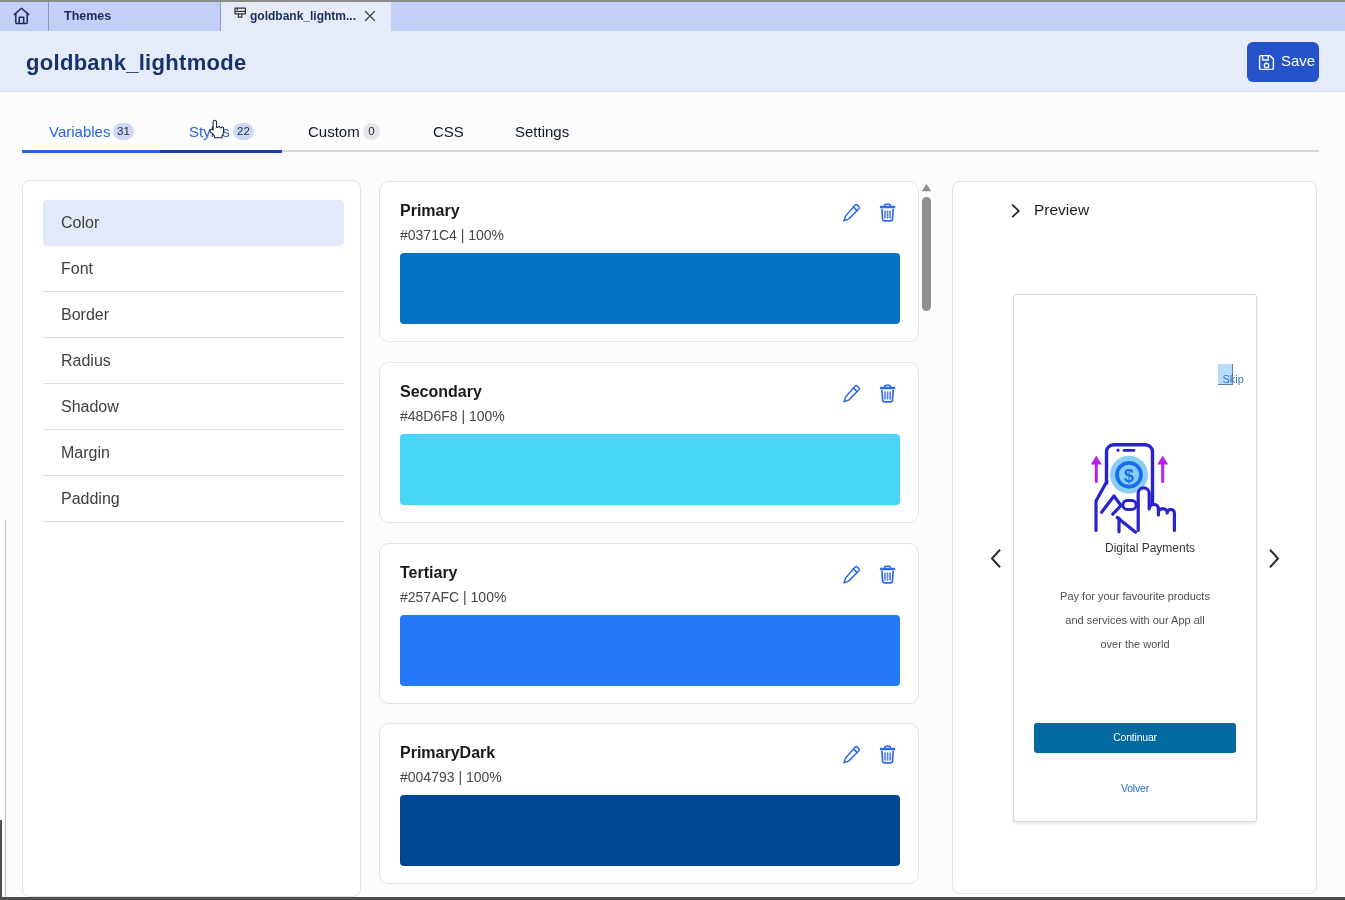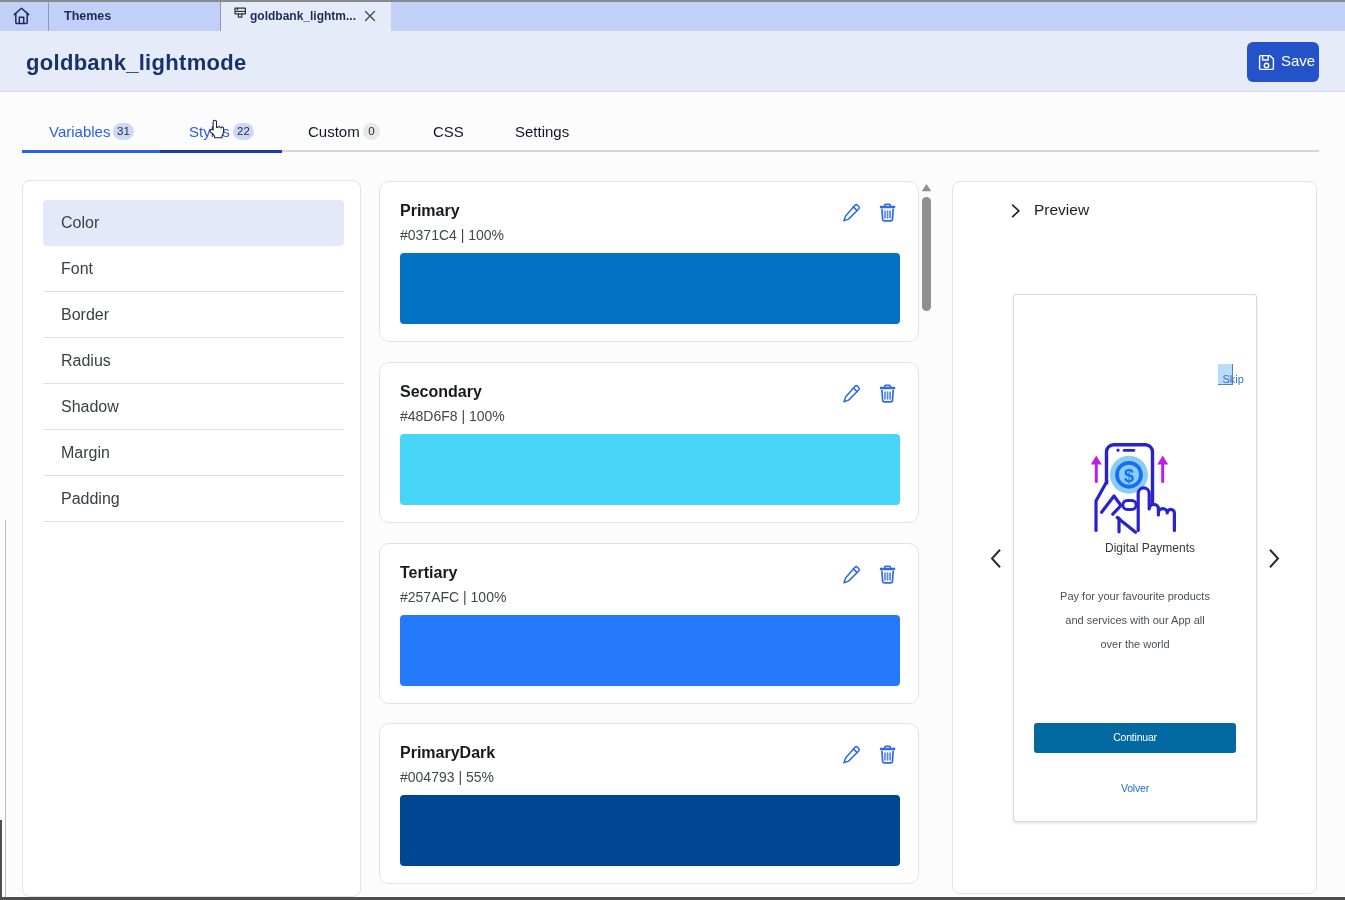--- a/index.html
+++ b/index.html
@@ -142,21 +142,21 @@
   <div class="cswatch" style="background:#257AFC;"></div>
   <svg class="icn pencil" width="19" height="19" viewBox="0 0 19 19">
       <use href="#pencil-ico"></use>
     </svg>
   <svg class="icn trash" width="19" height="20" viewBox="0 0 19 20">
       <use href="#trash-ico"></use>
     </svg>
 </div>
 <div class="ccard" style="top:723px;">
   <div class="ctitle">PrimaryDark</div>
-  <div class="csub">#004793 | 55%</div>
+  <div class="csub">#004793 | 100%</div>
   <div class="cswatch" style="background:#004793;"></div>
   <svg class="icn pencil" width="19" height="19" viewBox="0 0 19 19">
       <use href="#pencil-ico"></use>
     </svg>
   <svg class="icn trash" width="19" height="20" viewBox="0 0 19 20">
       <use href="#trash-ico"></use>
     </svg>
 </div>
 
 <svg class="abs" style="left:919px; top:182px;" width="15" height="132" viewBox="0 0 15 132">

